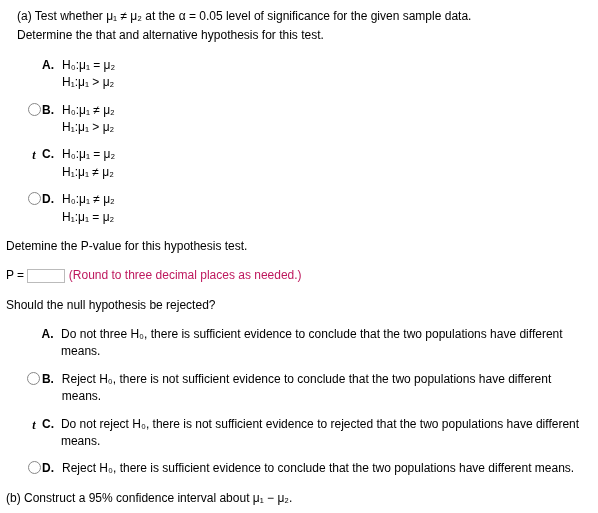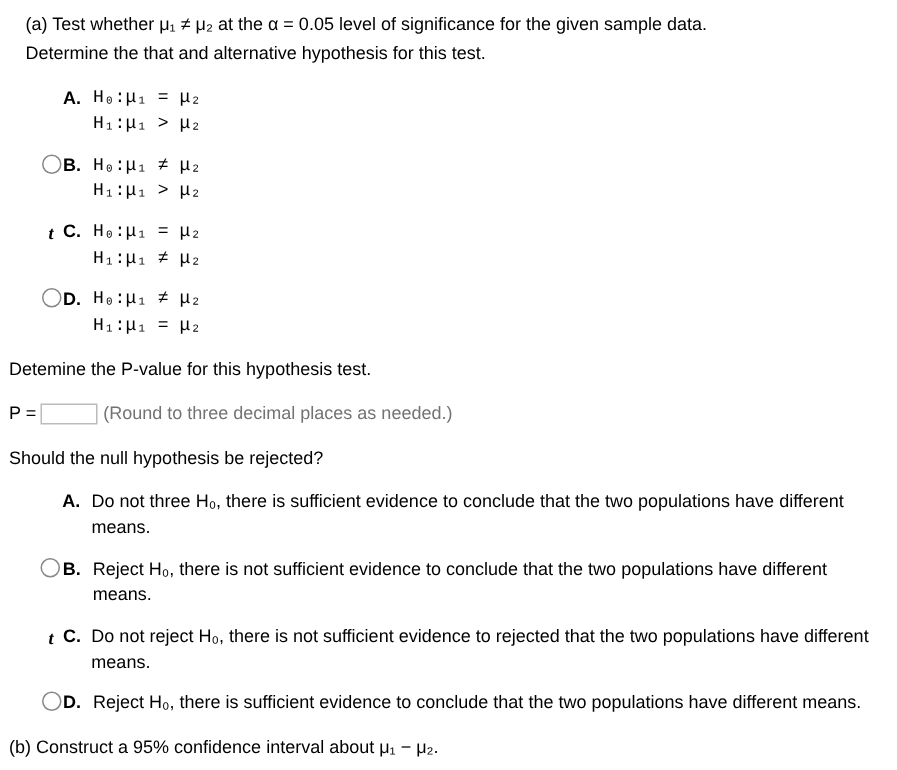--- a/index.html
+++ b/index.html
@@ -19,31 +19,31 @@
     display: inline-block; background: #fff;
   }
   .checkmark {
     font-family: "Times New Roman", serif;
     font-style: italic; font-weight: bold;
     color: #000;
     font-size: 12px;
     width: 16px; text-align: center; display: inline-block;
   }
   .letter { font-weight: bold; width: 20px; display: inline-block; }
-  .math { font-family: Liberation Mono, monospace; }
+  .math { font-family: Liberation Sans, sans-serif; }
   .text-input {
     display: inline-block;
     border: 1px solid #bbb;
     background: #fff;
     height: 14px;
     vertical-align: middle;
     box-sizing: border-box;
   }
   .w38 { width: 38px; }
-  .blue { color: #737373; margin-top: 48px; }
+  .blue { color: #be185d; margin-top: 48px; }
   .section { margin: 10px 0 6px 0; }
   .tight-top { margin-top: 4px; }
 </style>
 </head>
 <body>
 
 <div class="question">
   <p>(a) Test whether μ₁ ≠ μ₂ at the α = 0.05 level of significance for the given sample data.</p>
   <p>Determine the that and alternative hypothesis for this test.</p>
 </div>

